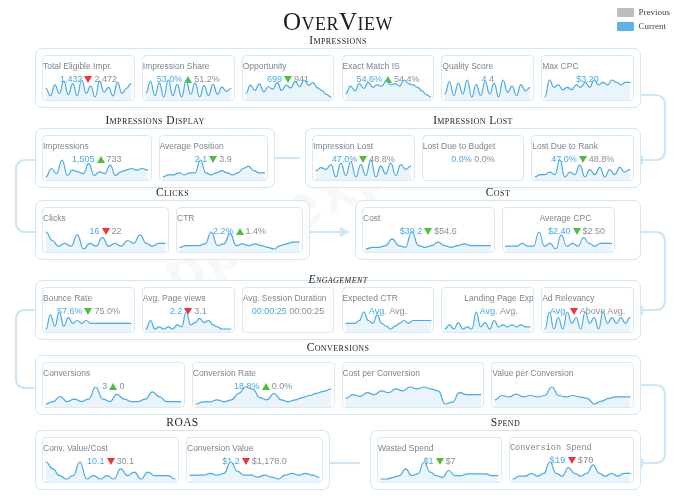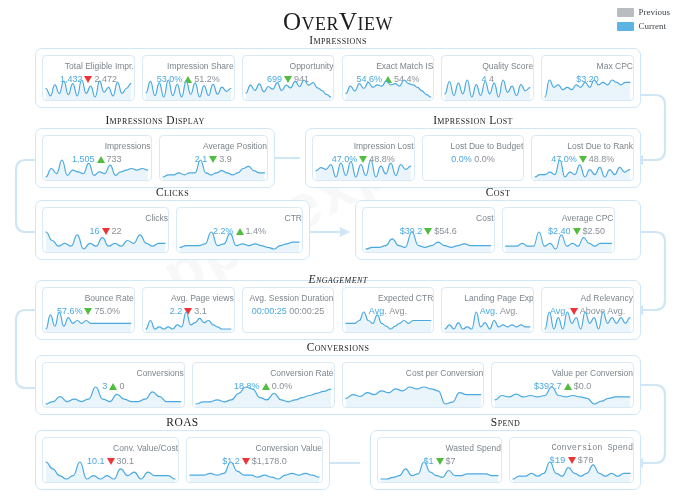--- a/index.html
+++ b/index.html
@@ -54,21 +54,21 @@
   
   .card{
     position:absolute;
     box-sizing:border-box;
     background:#ffffff;
     border:1px solid #d9eaf6;
     border-radius:4px;
     overflow:hidden;
   }
   .card-label{
-    text-align:right;
+    text-align:left;
     font-size:8.5px;
     color:#7d858c;
     margin-top:5px;
     line-height:10px;
     white-space:nowrap;
     overflow:hidden;
   }
   .card-values{
     text-align:center;
     font-size:9px;
@@ -347,21 +347,20 @@
     </div>
     <div class="card" style="left: 341.5px; top: 362px; width: 142.75px; height: 46px;">
       <div class="card-label">Cost per Conversion</div>
       <svg class="spark" viewBox="0 0 143 26" preserveAspectRatio="none">
         <path d="M3.0,17.3 C6.6,17.3 6.6,13.6 10.2,13.6 C13.8,13.6 13.8,15.4 17.4,15.4 C21.0,15.4 21.0,11.7 24.6,11.7 C28.2,11.7 28.2,13.6 31.8,13.6 C35.4,13.6 35.4,9.8 39.1,9.8 C42.7,9.8 42.7,11.7 46.3,11.7 C49.9,11.7 49.9,7.9 53.5,7.9 C57.1,7.9 57.1,9.8 60.7,9.8 C64.3,9.8 64.3,6.0 67.9,6.0 C71.5,6.0 71.5,7.9 75.1,7.9 C78.7,7.9 78.7,6.0 82.3,6.0 C85.9,6.0 85.9,7.9 89.5,7.9 C93.1,7.9 93.1,9.8 96.7,9.8 C100.3,9.8 100.3,23.0 103.9,23.0 C107.6,23.0 107.6,21.1 111.2,21.1 C114.8,21.1 114.8,11.7 118.4,11.7 C122.0,11.7 122.0,13.6 125.6,13.6 C129.2,13.6 129.2,13.6 132.8,13.6 C136.4,13.6 136.4,13.6 140.0,13.6 L140.0,26 L3.0,26 Z" fill="#eaf4fb"></path>
         <path d="M3.0,17.3 C6.6,17.3 6.6,13.6 10.2,13.6 C13.8,13.6 13.8,15.4 17.4,15.4 C21.0,15.4 21.0,11.7 24.6,11.7 C28.2,11.7 28.2,13.6 31.8,13.6 C35.4,13.6 35.4,9.8 39.1,9.8 C42.7,9.8 42.7,11.7 46.3,11.7 C49.9,11.7 49.9,7.9 53.5,7.9 C57.1,7.9 57.1,9.8 60.7,9.8 C64.3,9.8 64.3,6.0 67.9,6.0 C71.5,6.0 71.5,7.9 75.1,7.9 C78.7,7.9 78.7,6.0 82.3,6.0 C85.9,6.0 85.9,7.9 89.5,7.9 C93.1,7.9 93.1,9.8 96.7,9.8 C100.3,9.8 100.3,23.0 103.9,23.0 C107.6,23.0 107.6,21.1 111.2,21.1 C114.8,21.1 114.8,11.7 118.4,11.7 C122.0,11.7 122.0,13.6 125.6,13.6 C129.2,13.6 129.2,13.6 132.8,13.6 C136.4,13.6 136.4,13.6 140.0,13.6" fill="none" stroke="#4aa9e0" stroke-width="1.2" stroke-linejoin="round" stroke-linecap="round"></path>
       </svg>
     </div>
     <div class="card" style="left: 491.25px; top: 362px; width: 142.75px; height: 46px;">
       <div class="card-label">Value per Conversion</div>
-      <div class="card-values"><span class="v-cur">$392.7</span><span class="arrow up"></span><span class="v-prev">$0.0</span></div>
       <svg class="spark" viewBox="0 0 143 26" preserveAspectRatio="none">
         <path d="M3.0,18.8 C6.6,18.8 6.6,14.5 10.2,14.5 C13.8,14.5 13.8,15.9 17.4,15.9 C21.0,15.9 21.0,13.1 24.6,13.1 C28.2,13.1 28.2,15.9 31.8,15.9 C35.4,15.9 35.4,14.5 39.1,14.5 C42.7,14.5 42.7,15.9 46.3,15.9 C49.9,15.9 49.9,14.5 53.5,14.5 C57.1,14.5 57.1,6.0 60.7,6.0 C64.3,6.0 64.3,14.5 67.9,14.5 C71.5,14.5 71.5,15.9 75.1,15.9 C78.7,15.9 78.7,14.5 82.3,14.5 C85.9,14.5 85.9,15.9 89.5,15.9 C93.1,15.9 93.1,17.3 96.7,17.3 C100.3,17.3 100.3,23.0 103.9,23.0 C107.6,23.0 107.6,20.2 111.2,20.2 C114.8,20.2 114.8,17.3 118.4,17.3 C122.0,17.3 122.0,15.9 125.6,15.9 C129.2,15.9 129.2,15.9 132.8,15.9 C136.4,15.9 136.4,15.9 140.0,15.9 L140.0,26 L3.0,26 Z" fill="#eaf4fb"></path>
         <path d="M3.0,18.8 C6.6,18.8 6.6,14.5 10.2,14.5 C13.8,14.5 13.8,15.9 17.4,15.9 C21.0,15.9 21.0,13.1 24.6,13.1 C28.2,13.1 28.2,15.9 31.8,15.9 C35.4,15.9 35.4,14.5 39.1,14.5 C42.7,14.5 42.7,15.9 46.3,15.9 C49.9,15.9 49.9,14.5 53.5,14.5 C57.1,14.5 57.1,6.0 60.7,6.0 C64.3,6.0 64.3,14.5 67.9,14.5 C71.5,14.5 71.5,15.9 75.1,15.9 C78.7,15.9 78.7,14.5 82.3,14.5 C85.9,14.5 85.9,15.9 89.5,15.9 C93.1,15.9 93.1,17.3 96.7,17.3 C100.3,17.3 100.3,23.0 103.9,23.0 C107.6,23.0 107.6,20.2 111.2,20.2 C114.8,20.2 114.8,17.3 118.4,17.3 C122.0,17.3 122.0,15.9 125.6,15.9 C129.2,15.9 129.2,15.9 132.8,15.9 C136.4,15.9 136.4,15.9 140.0,15.9" fill="none" stroke="#4aa9e0" stroke-width="1.2" stroke-linejoin="round" stroke-linecap="round"></path>
       </svg>
     </div>
     <div class="group-box" style="left: 35px; top: 430px; width: 295px; height: 60px;"></div>
     <div class="group-title" style="left: 35px; top: 416px; width: 295px;">ROAS</div>
     <div class="card" style="left: 42px; top: 437px; width: 137px; height: 46px;">
       <div class="card-label">Conv. Value/Cost</div>
       <div class="card-values"><span class="v-cur">10.1</span><span class="arrow down bad"></span><span class="v-prev">30.1</span></div>

